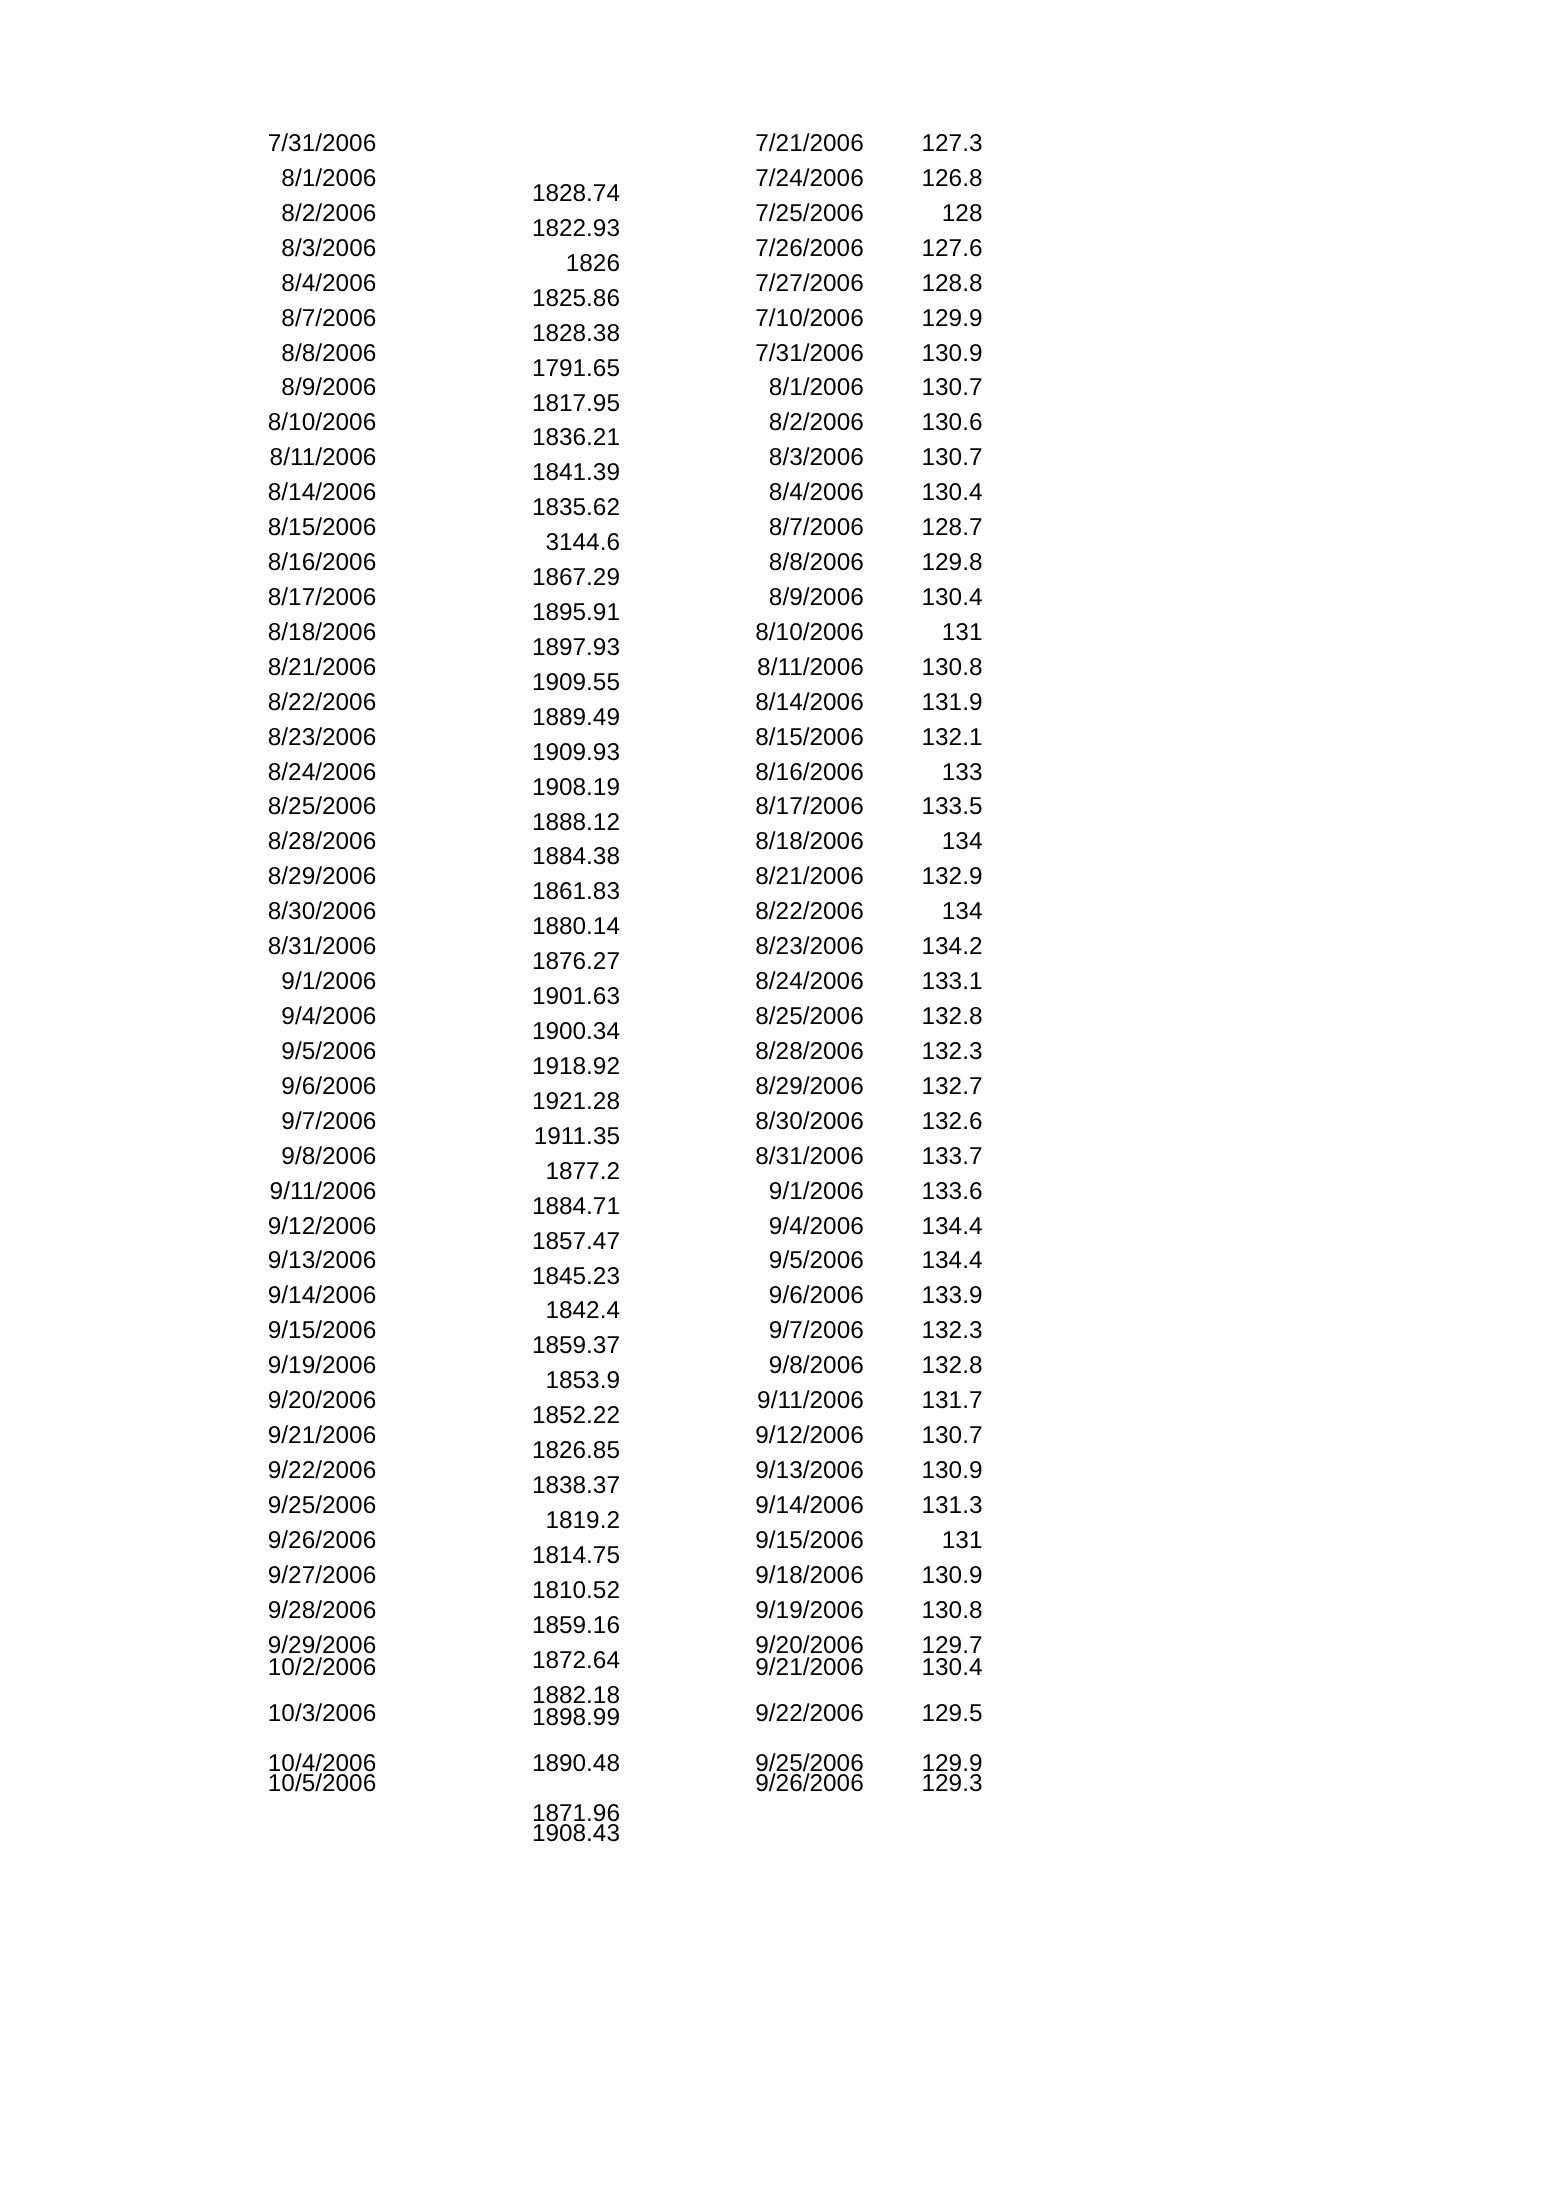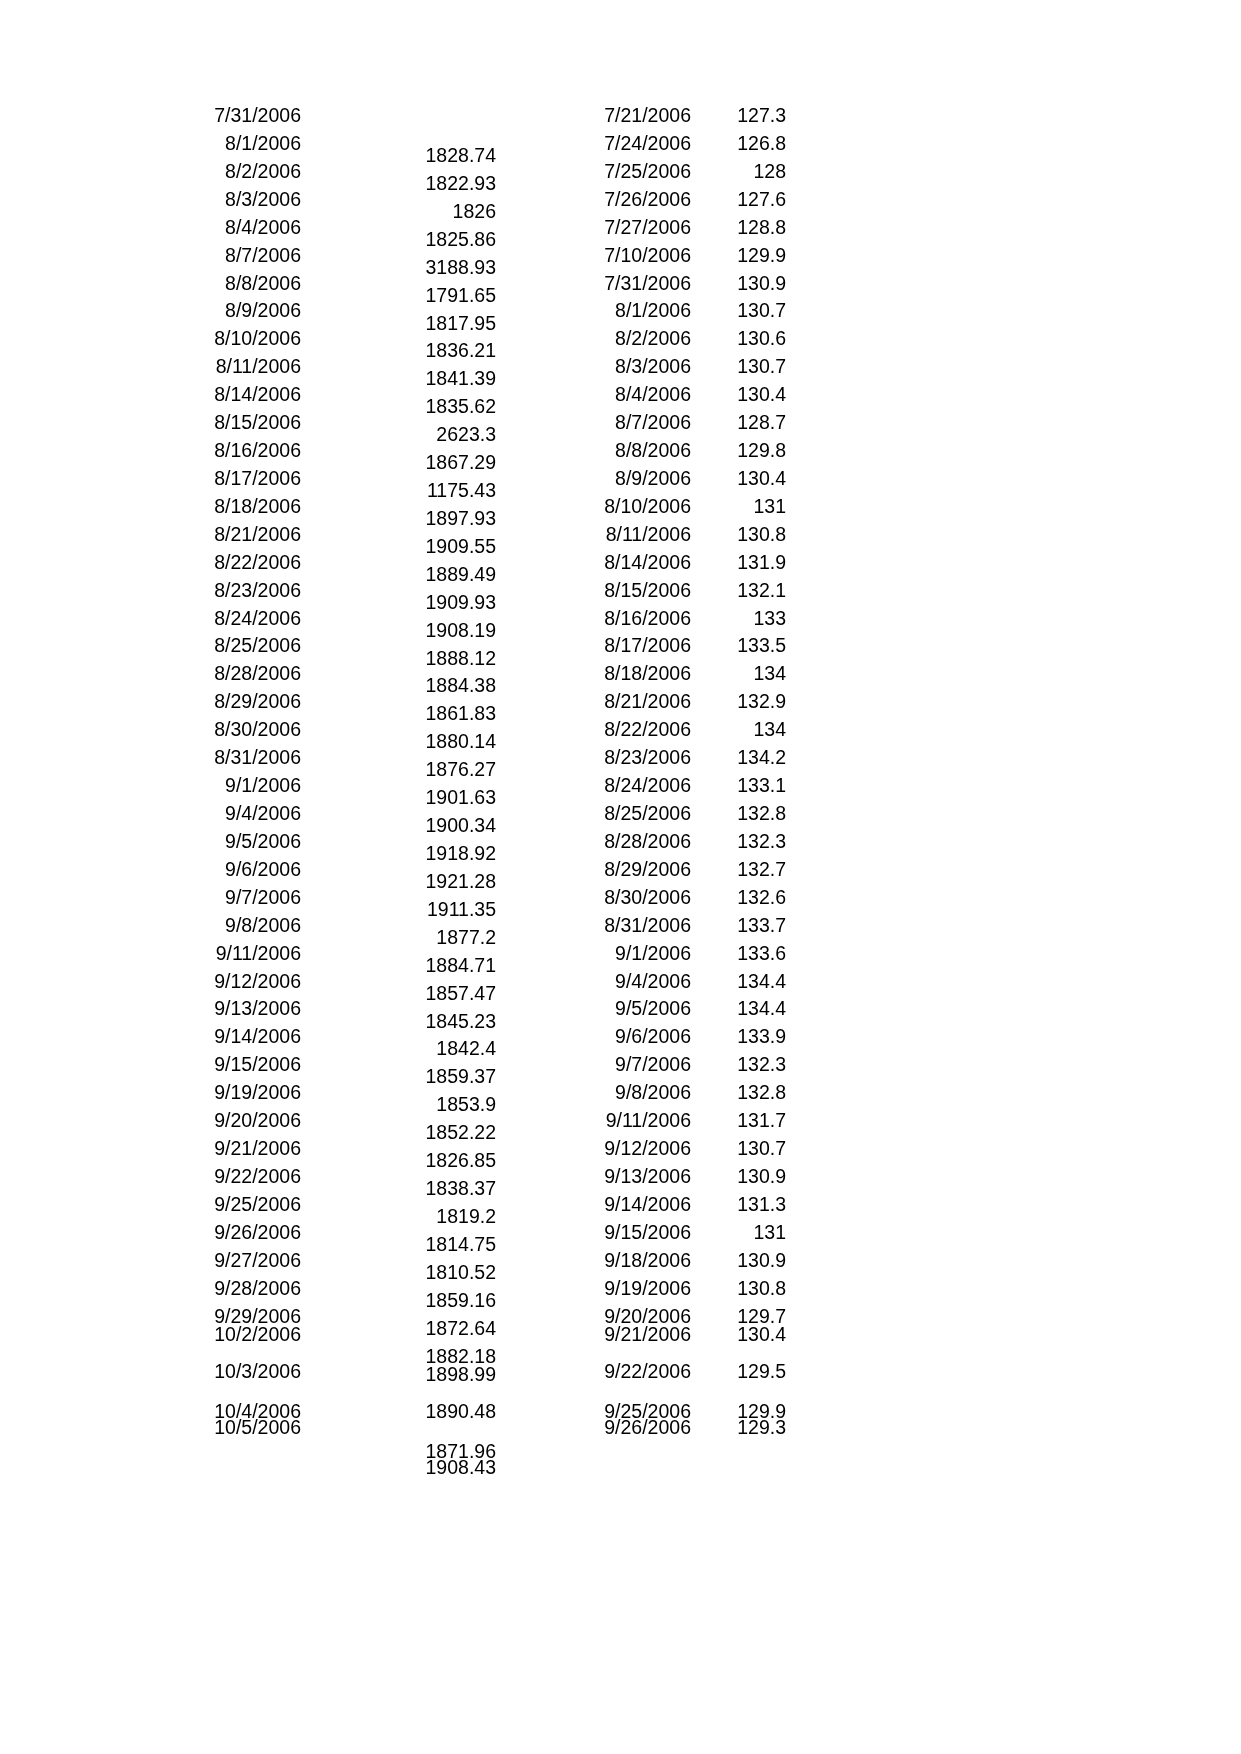--- a/index.html
+++ b/index.html
@@ -37,21 +37,21 @@
       <span class="cell c4">128</span>
     </div>
     <div class="row" style="top: 184.76px;">
       <span class="cell c1">8/3/2006</span>
       <span class="cell c2">1825.86</span>
       <span class="cell c3">7/26/2006</span>
       <span class="cell c4">127.6</span>
     </div>
     <div class="row" style="top: 212.68px;">
       <span class="cell c1">8/4/2006</span>
-      <span class="cell c2">3188.93</span>
+      <span class="cell c2">1828.38</span>
       <span class="cell c3">7/27/2006</span>
       <span class="cell c4">128.8</span>
     </div>
     <div class="row" style="top: 240.6px;">
       <span class="cell c1">8/7/2006</span>
       <span class="cell c2">1791.65</span>
       <span class="cell c3">7/10/2006</span>
       <span class="cell c4">129.9</span>
     </div>
     <div class="row" style="top: 268.52px;">
@@ -73,33 +73,33 @@
       <span class="cell c4">130.6</span>
     </div>
     <div class="row" style="top: 352.28px;">
       <span class="cell c1">8/11/2006</span>
       <span class="cell c2">1835.62</span>
       <span class="cell c3">8/3/2006</span>
       <span class="cell c4">130.7</span>
     </div>
     <div class="row" style="top: 380.2px;">
       <span class="cell c1">8/14/2006</span>
-      <span class="cell c2">2623.3</span>
+      <span class="cell c2">3144.6</span>
       <span class="cell c3">8/4/2006</span>
       <span class="cell c4">130.4</span>
     </div>
     <div class="row" style="top: 408.12px;">
       <span class="cell c1">8/15/2006</span>
       <span class="cell c2">1867.29</span>
       <span class="cell c3">8/7/2006</span>
       <span class="cell c4">128.7</span>
     </div>
     <div class="row" style="top: 436.04px;">
       <span class="cell c1">8/16/2006</span>
-      <span class="cell c2">1175.43</span>
+      <span class="cell c2">1895.91</span>
       <span class="cell c3">8/8/2006</span>
       <span class="cell c4">129.8</span>
     </div>
     <div class="row" style="top: 463.96px;">
       <span class="cell c1">8/17/2006</span>
       <span class="cell c2">1897.93</span>
       <span class="cell c3">8/9/2006</span>
       <span class="cell c4">130.4</span>
     </div>
     <div class="row" style="top: 491.88px;">

